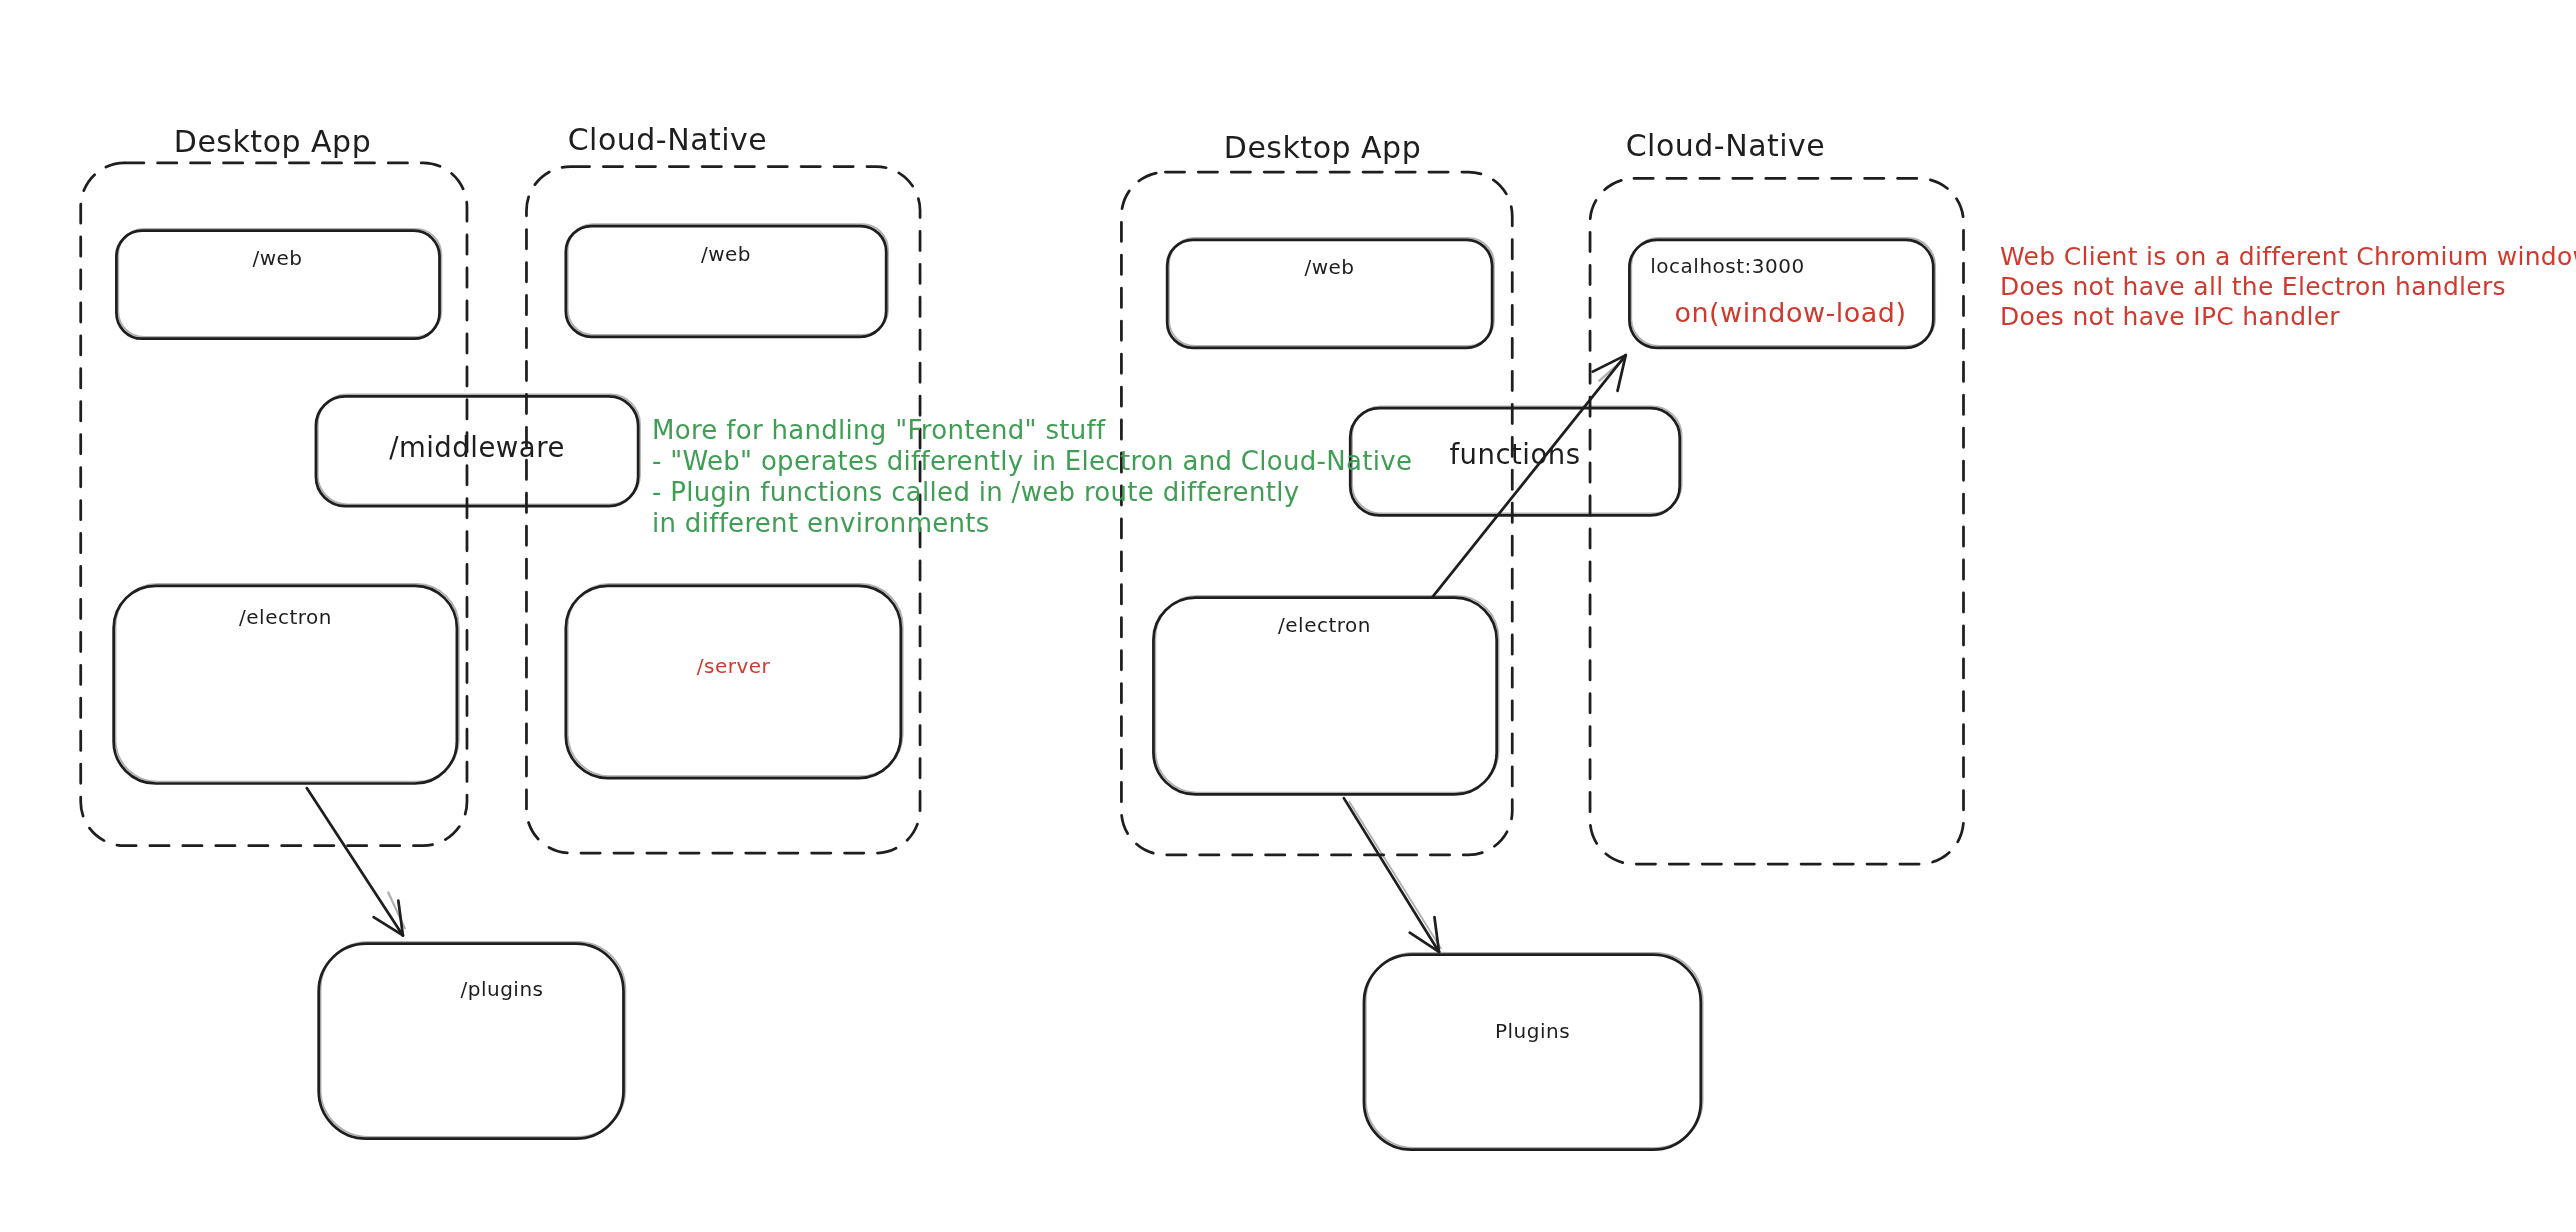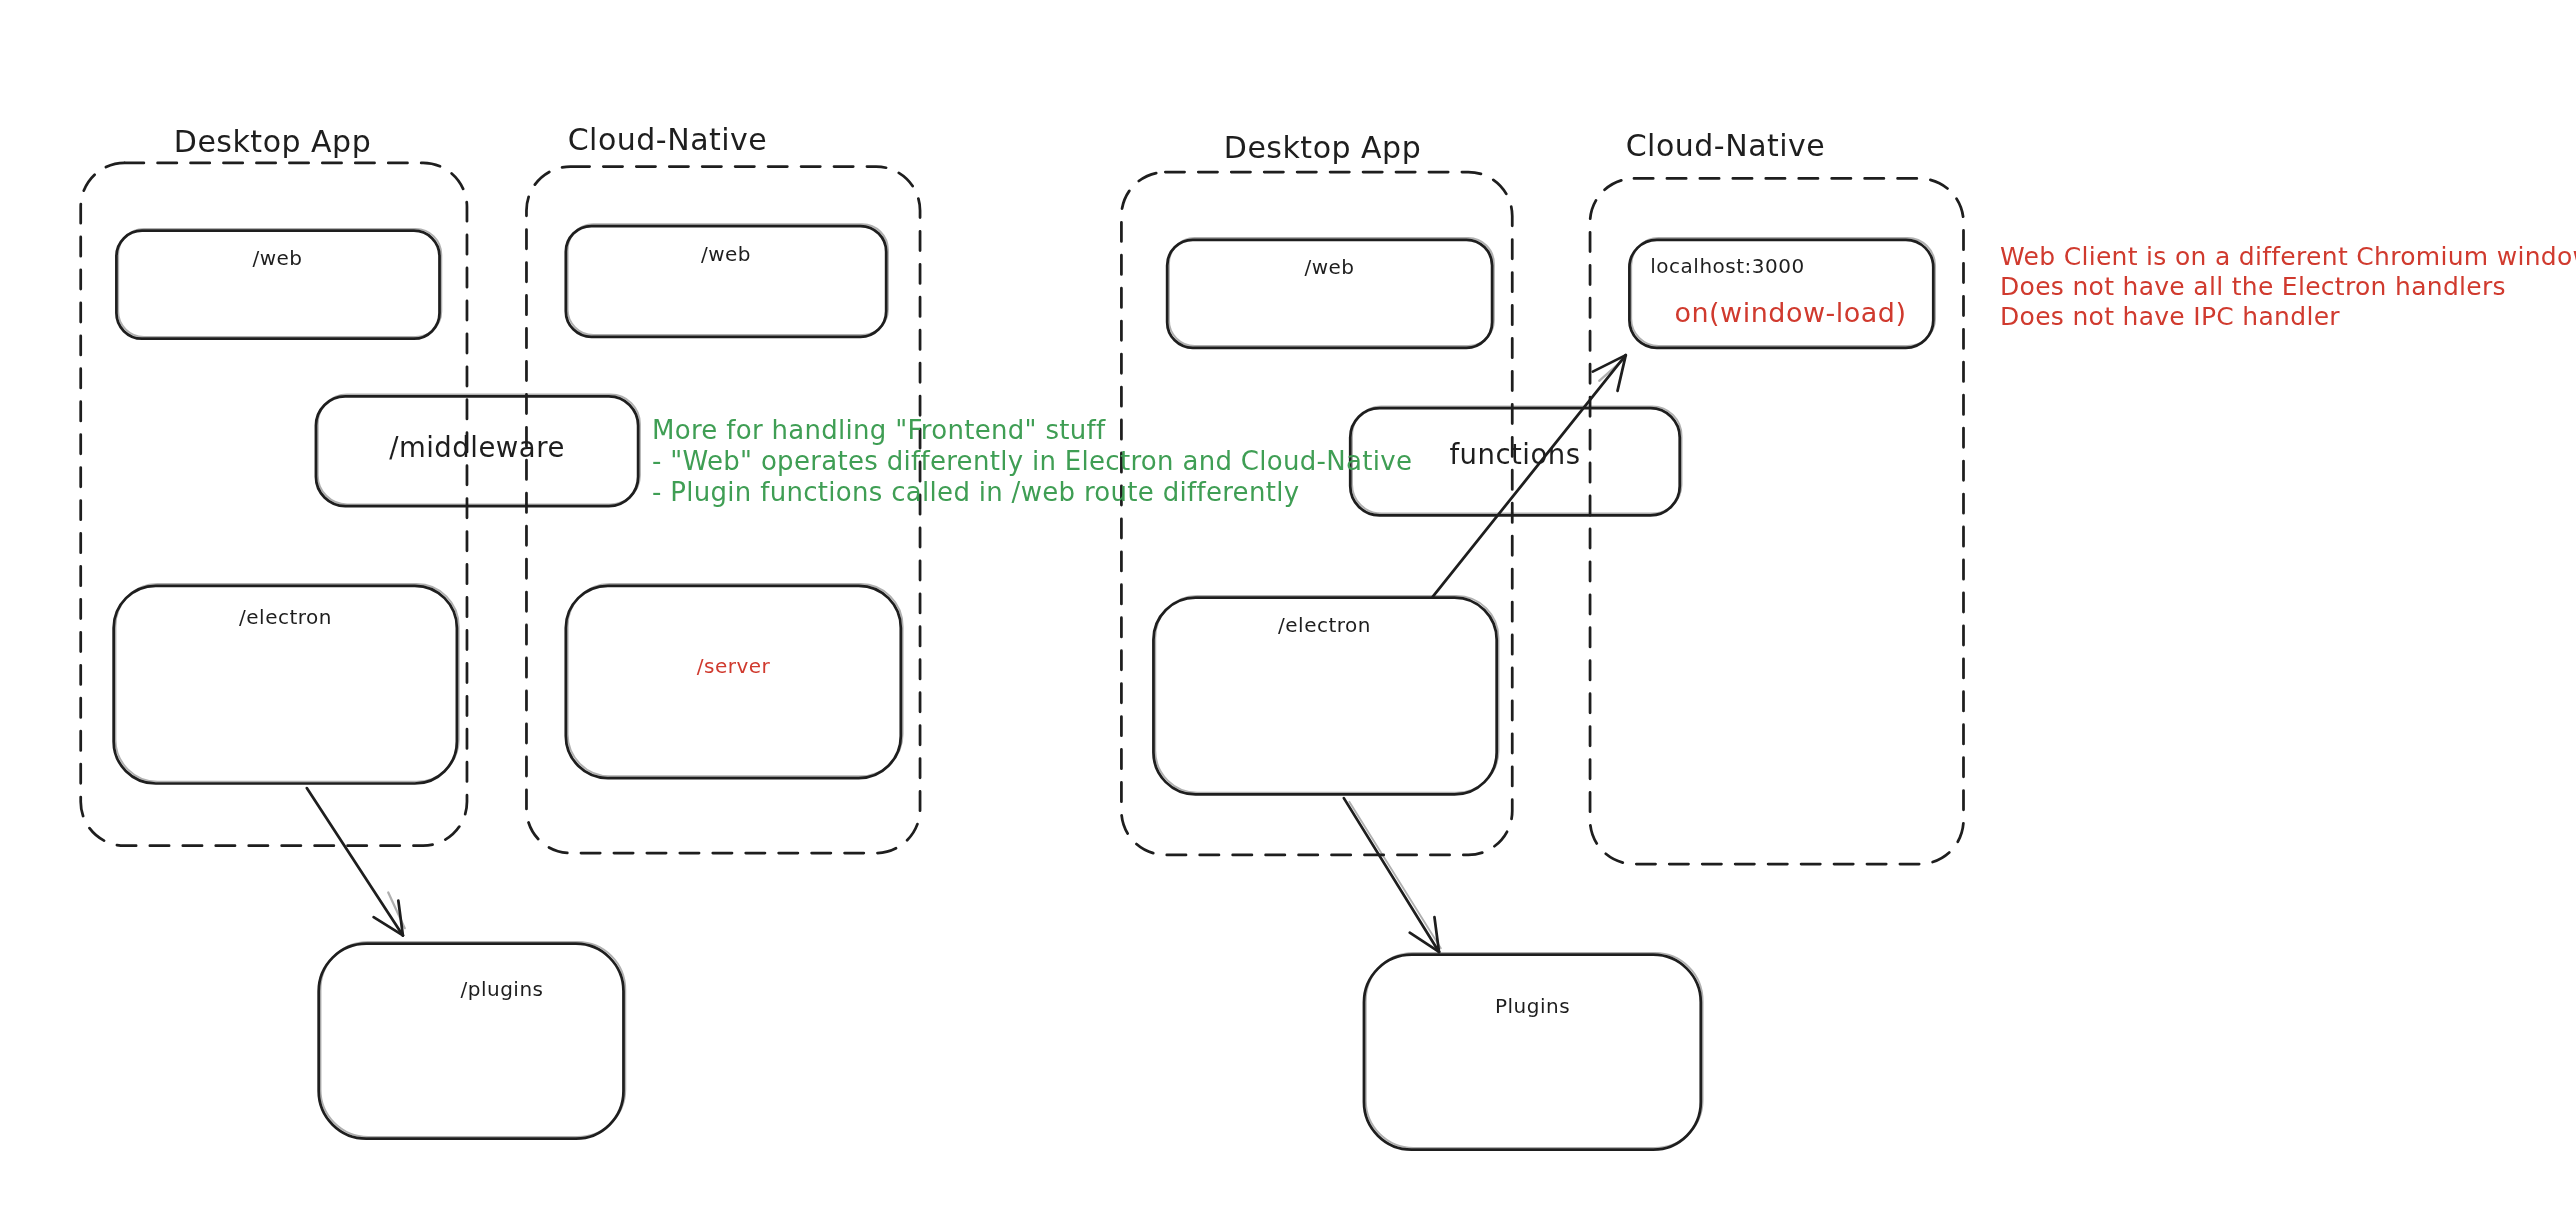--- a/index.html
+++ b/index.html
@@ -121,31 +121,32 @@
   <div class="lbl" style="left:566px; top:242px; width:320px;">/web</div>
   <div class="lbl" style="left:316px; top:431px; width:322px; font-size:27.5px;">/middleware</div>
   <div class="lbl" style="left:114px; top:605px; width:343px;">/electron</div>
   <div class="lbl red-text" style="left:566px; top:606px; width:335px;margin-top:48px;">/server</div>
   <div class="lbl" style="left:319px; top:977px; width:366px;">/plugins</div>
 
   <div class="note green" style="left:652px; top:415px;">
     <div>More for handling "Frontend" stuff</div>
     <div>- "Web" operates differently in Electron and Cloud-Native</div>
     <div>- Plugin functions called in /web route differently</div>
+    <div>in different environments</div>
   </div>
 
   <div class="lbl group-lbl" style="left:1185px; top:130px; width:275px;">Desktop App</div>
   <div class="lbl group-lbl" style="left:1588px; top:128px; width:275px;">Cloud-Native</div>
 
   <div class="lbl" style="left:1167px; top:255px; width:325px;">/web</div>
   <div class="lbl" style="left:1590px; top:254px; width:275px;">localhost:3000</div>
   <div class="lbl red-text" style="left:1653px; top:297px; width:275px; font-size:27px;">on(window-load)</div>
   <div class="lbl" style="left:1350px; top:438px; width:330px; font-size:27.5px;">functions</div>
   <div class="lbl" style="left:1153px; top:613px; width:343px;">/electron</div>
-  <div class="lbl" style="left:1364px; top:994px; width:337px;">Plugins</div>
+  <div class="lbl" style="left:1364px; top:1019px; width:337px;">Plugins</div>
 
   <div class="note red" style="left:2000px; top:242px;">
     <div>Web Client is on a different Chromium window</div>
     <div>Does not have all the Electron handlers</div>
     <div>Does not have IPC handler</div>
   </div>
 
 </div>
 
 

